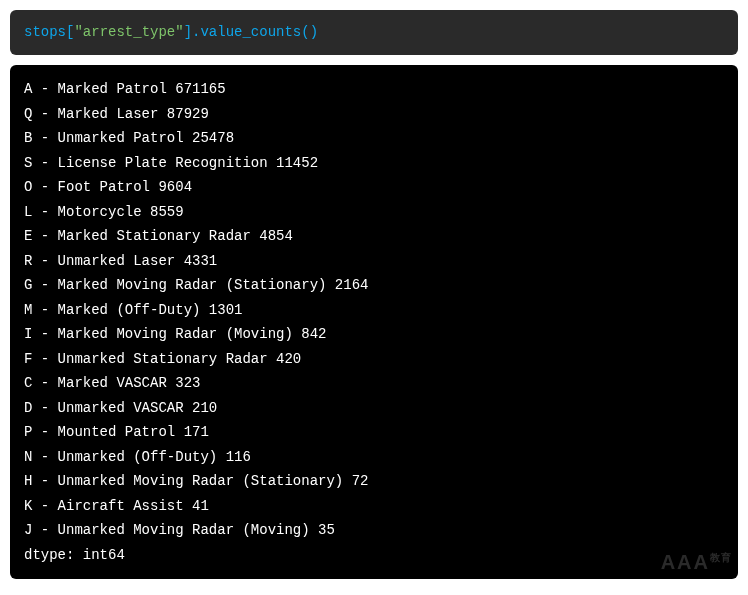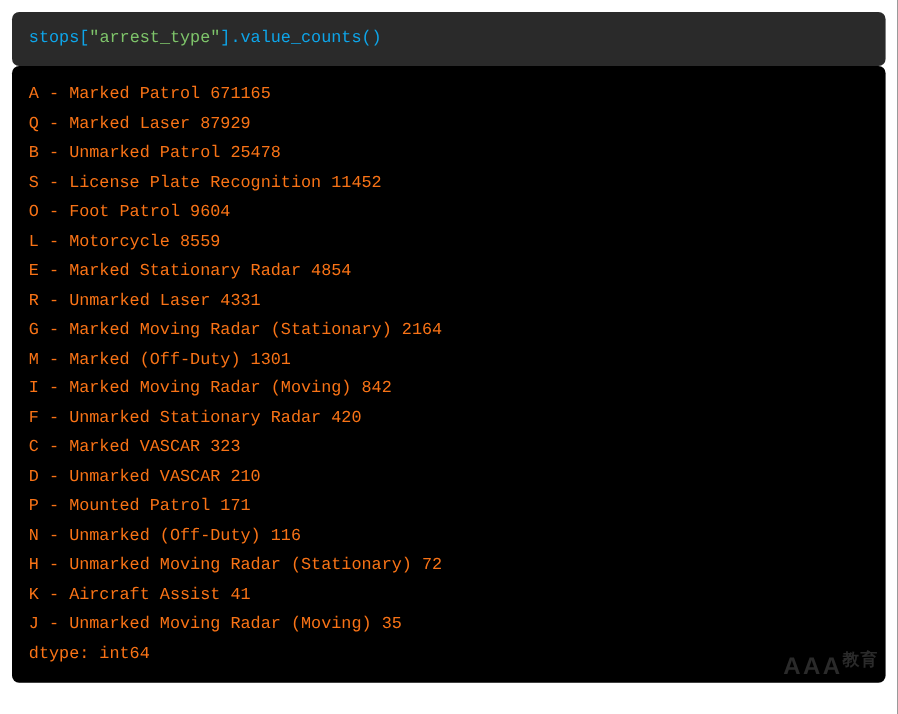--- a/index.html
+++ b/index.html
@@ -15,41 +15,42 @@
     border-radius: 6px;
     padding: 12px 14px;
     color: #e8e8e8;
     line-height: 1.5;
   }
   .tok-default { color: #0ea5e9; }
   .tok-string  { color: #7ec46a; } 
   .output-cell {
     background: #000000;
     border-radius: 6px;
+    margin-top: 10px;
     padding: 12px 14px;
-    color: #f97316;
+    color: #ffffff;
     line-height: 1.75;
     white-space: pre;
   }
   .output-line { display: block; }
   .watermark {
     position: relative;
     float: right;
     margin-top: -28px;
     margin-right: 6px;
     font-family: Arial, sans-serif;
     font-weight: bold;
     font-size: 20px;
     letter-spacing: 2px;
     color: rgba(120,120,120,0.35);
     user-select: none;
     pointer-events: none;
   }
   .watermark .sub {
-    font-size: 14px;
+    font-size: 10px;
     letter-spacing: 1px;
     display: inline-block;
     vertical-align: super;
     text-align: right;
   }
 </style>
 </head>
 <body>
 
 <div class="code-cell">

